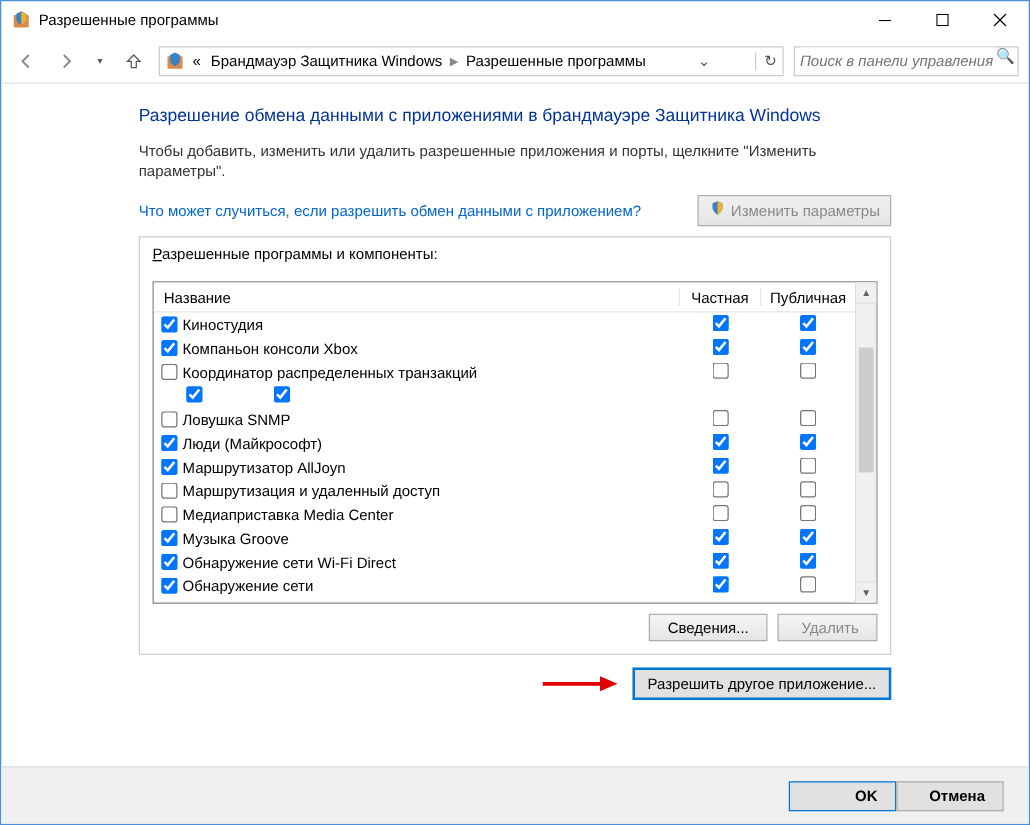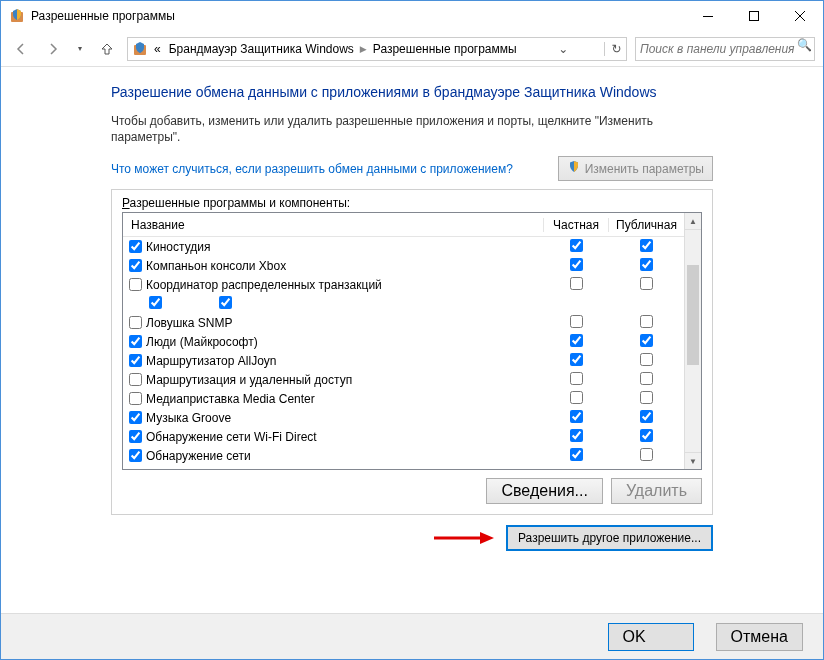--- a/index.html
+++ b/index.html
@@ -30,46 +30,46 @@
 
 .link-row { display: flex; align-items: center; margin-bottom: 8px; }
 .link-row a { color: #0066cc; font-size: 12px; text-decoration: none; flex: 1; }
 .change-btn { font-size: 12px; padding: 3px 8px; border: 1px solid #adadad; background: linear-gradient(#f0f0f0,#e5e5e5); color: #888; display: flex; align-items: center; gap: 4px; cursor: default; }
 .shield-icon { width: 14px; height: 14px; }
 
 .group-box { border: 1px solid #d0d0d0; padding: 6px 10px 10px 10px; }
 .group-label { font-size: 12px; margin-bottom: 2px; }
 .group-label u { text-decoration: underline; }
 
-.list-box { border: 1px solid #828790; height: 258px; display: flex; background: #fff; margin-top: 2px; }
+.list-box { border: 1px solid #828790; height: 258px; display: flex; background: #fff; margin-top: 15px; }
 .list-scroll { flex: 1; overflow: hidden; }
 .list-header { display: flex; font-size: 12px; background: #fff; border-bottom: 1px solid #e5e5e5; height: 24px; align-items: center; }
 .list-header .col-name { flex: 1; padding-left: 8px; border-right: 1px solid #e5e5e5; }
 .list-header .col-priv { width: 65px; text-align: center; border-right: 1px solid #e5e5e5; }
 .list-header .col-pub { width: 75px; text-align: center; }
 .list-row { display: flex; font-size: 12px; height: 19px; align-items: center; }
 .list-row .col-name { flex: 1; padding-left: 6px; display: flex; align-items: center; gap: 4px; white-space: nowrap; overflow: hidden; }
 .list-row .col-priv { width: 65px; text-align: center; }
 .list-row .col-pub { width: 75px; text-align: center; }
 .list-row input[type=checkbox] { width: 13px; height: 13px; }
 .scrollbar { width: 17px; background: #f0f0f0; display: flex; flex-direction: column; border-left: 1px solid #ddd; }
 .scrollbar .sb-btn { height: 17px; display: flex; align-items: center; justify-content: center; font-size: 8px; color: #606060; background: #f0f0f0; border-bottom: 1px solid #ddd; }
 .scrollbar .sb-btn:last-child { border-top: 1px solid #ddd; border-bottom: 0; }
 .scrollbar .sb-track { flex: 1; position: relative; }
 .scrollbar .sb-thumb { position: absolute; top: 35px; left: 2px; right: 2px; height: 100px; background: #cdcdcd; border-radius: 0; }
 
 .group-buttons { display: flex; justify-content: flex-end; gap: 8px; margin-top: 8px; }
-.btn { font-size: 16px; padding: 3px 14px; border: 1px solid #adadad; background: linear-gradient(#f5f5f5,#e5e5e5); min-width: 80px; text-align: left; }
+.btn { font-size: 12px; padding: 3px 14px; border: 1px solid #adadad; background: linear-gradient(#f5f5f5,#e5e5e5); min-width: 80px; text-align: right; }
 .btn.disabled { color: #888; }
 
 .allow-row { display: flex; justify-content: flex-end; margin-top: 10px; align-items: center; gap: 12px; position: relative; }
 .allow-btn { font-size: 12px; padding: 4px 10px; border: 2px solid #0078d7; background: #e1e1e1; }
 .red-arrow { width: 60px; height: 14px; }
 
-.footer { position: absolute; bottom: 0; left: 0; right: 0; height: 46px; background: #f0f0f0; border-top: 1px solid #ddd; display: flex; justify-content: flex-end; align-items: center; gap: 22px; padding-right: 20px; }
+.footer { position: absolute; bottom: 0; left: 0; right: 0; height: 46px; background: #f0f0f0; border-top: 1px solid #ddd; display: flex; justify-content: flex-end; align-items: center; gap: 0; padding-right: 20px; font-weight: bold; }
 .footer .btn { min-width: 86px; padding: 4px 14px; background: #e1e1e1; border: 1px solid #adadad; }
 .footer .btn.primary { border: 1px solid #0078d7; }
 
 svg.shield-svg { display: block; }
 </style>
 </head>
 <body>
 
 <div class="titlebar">
   <span class="icon">

